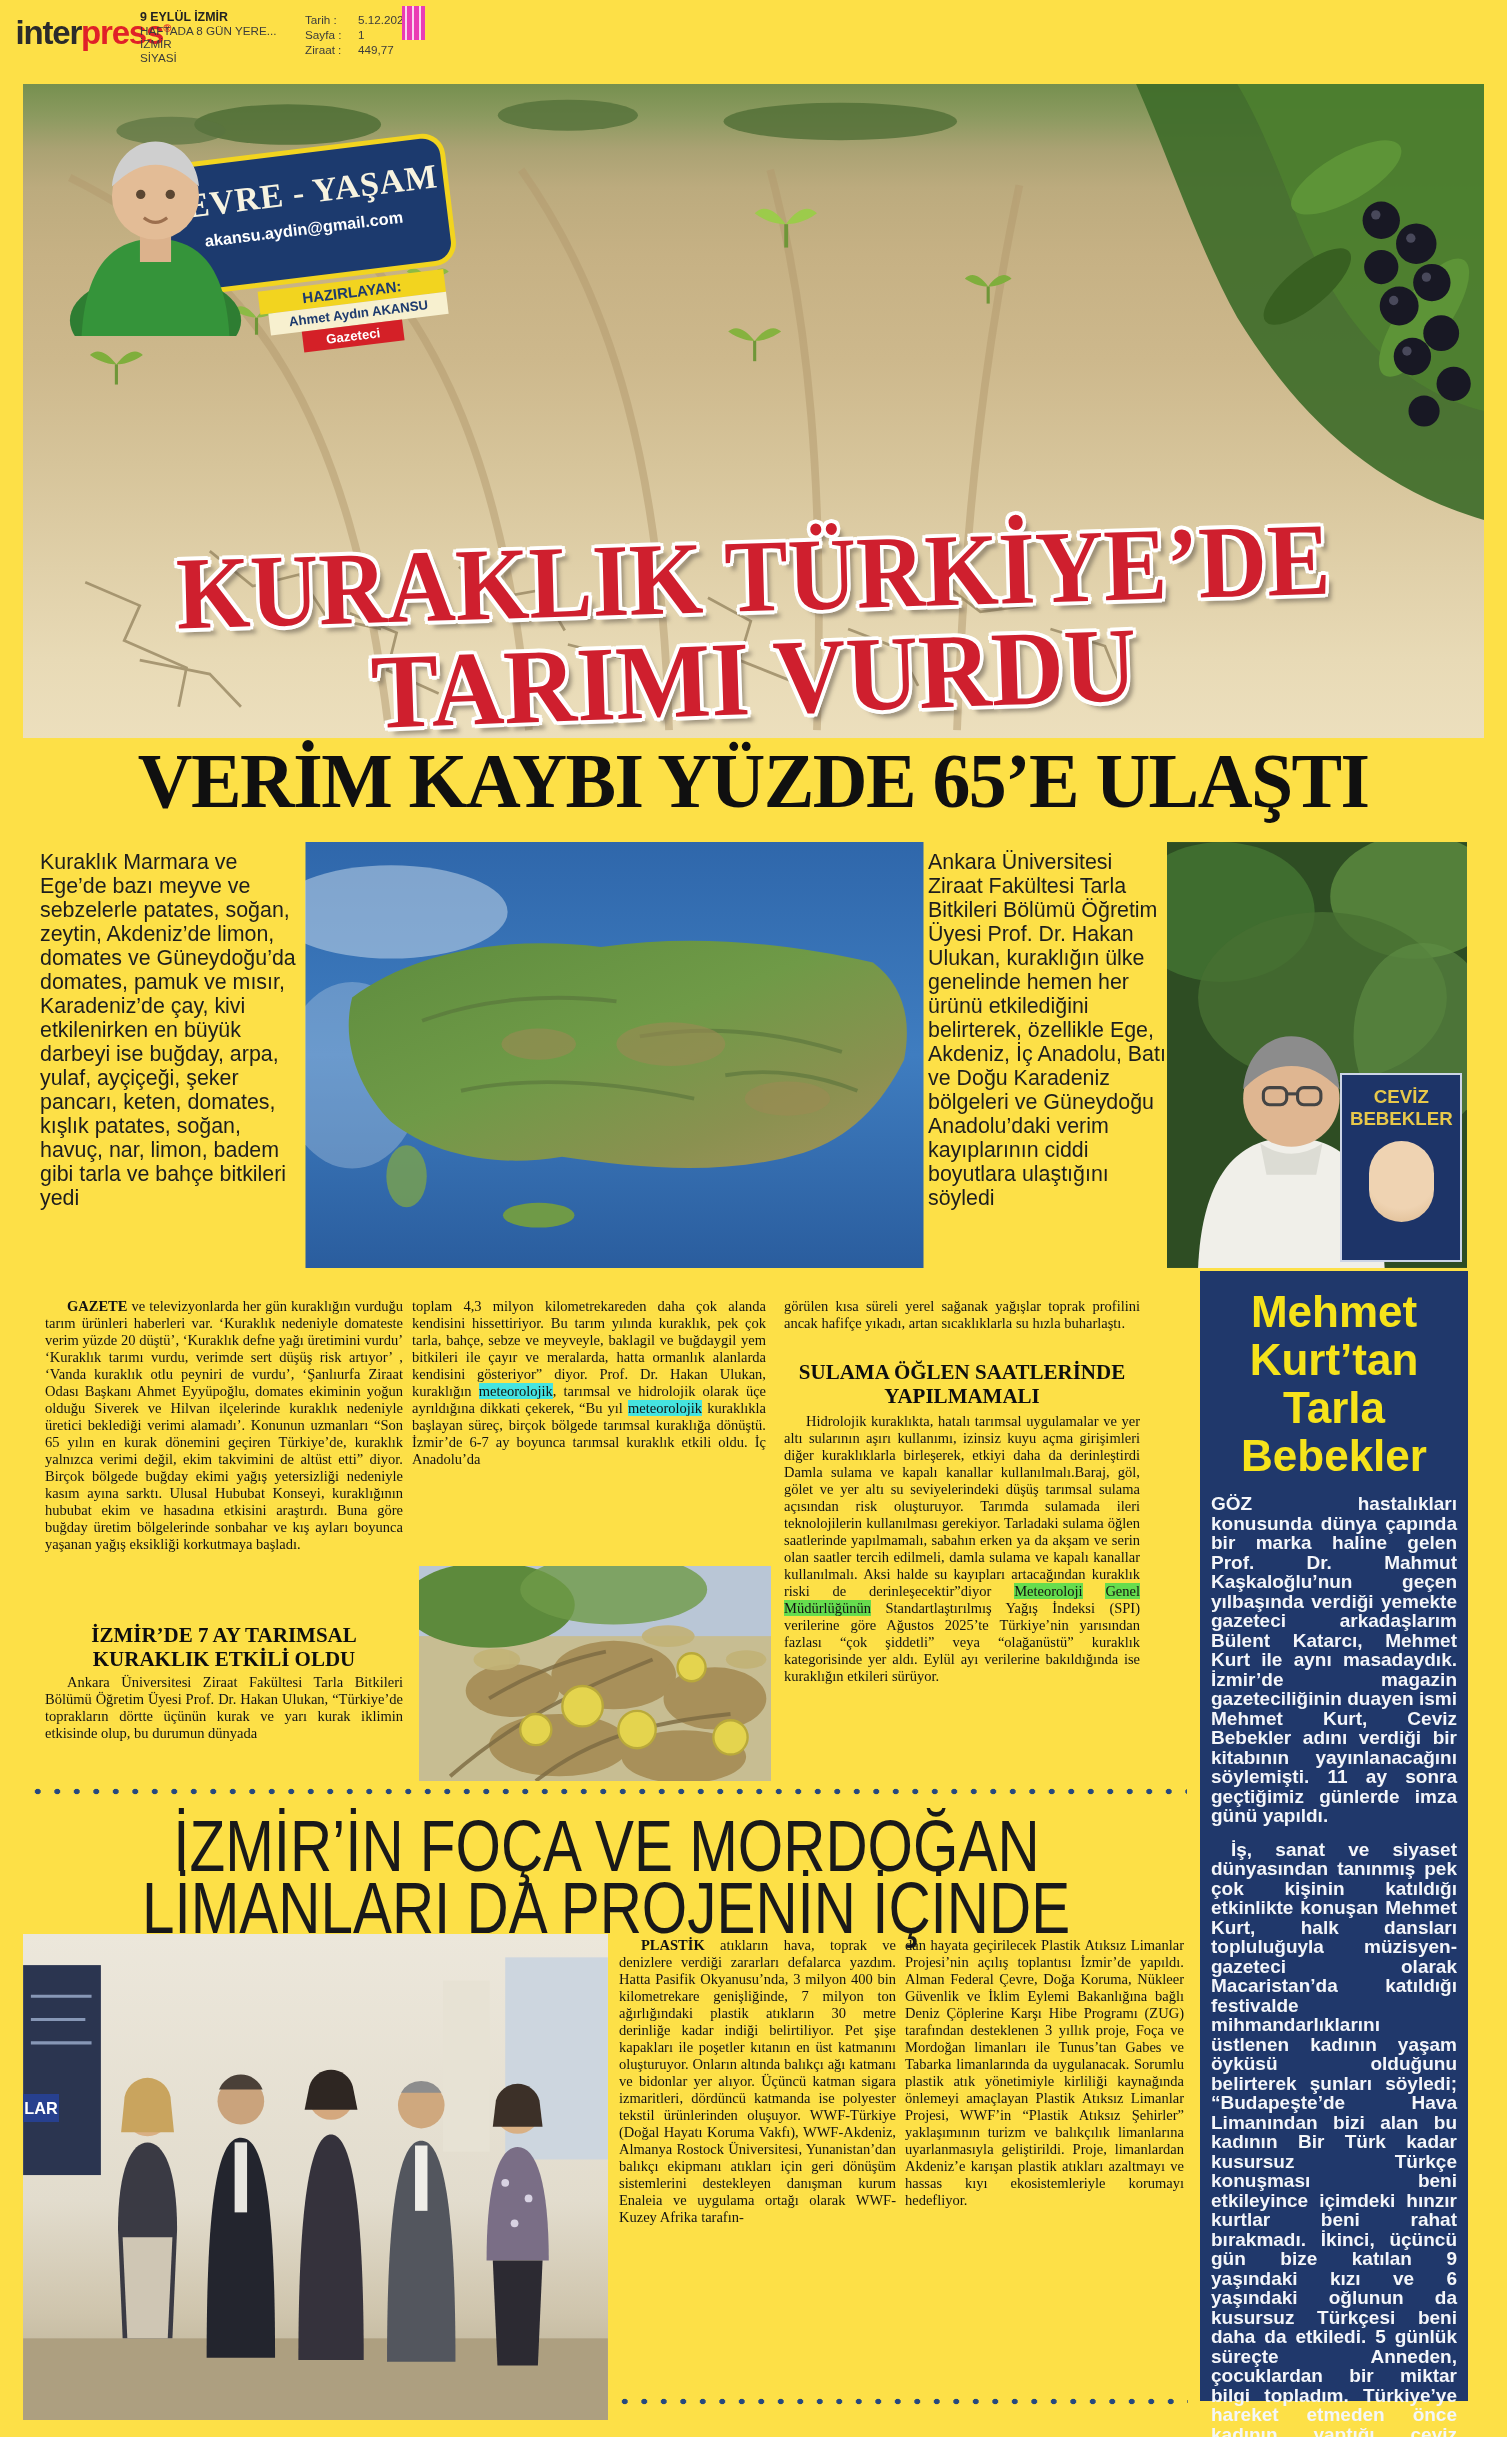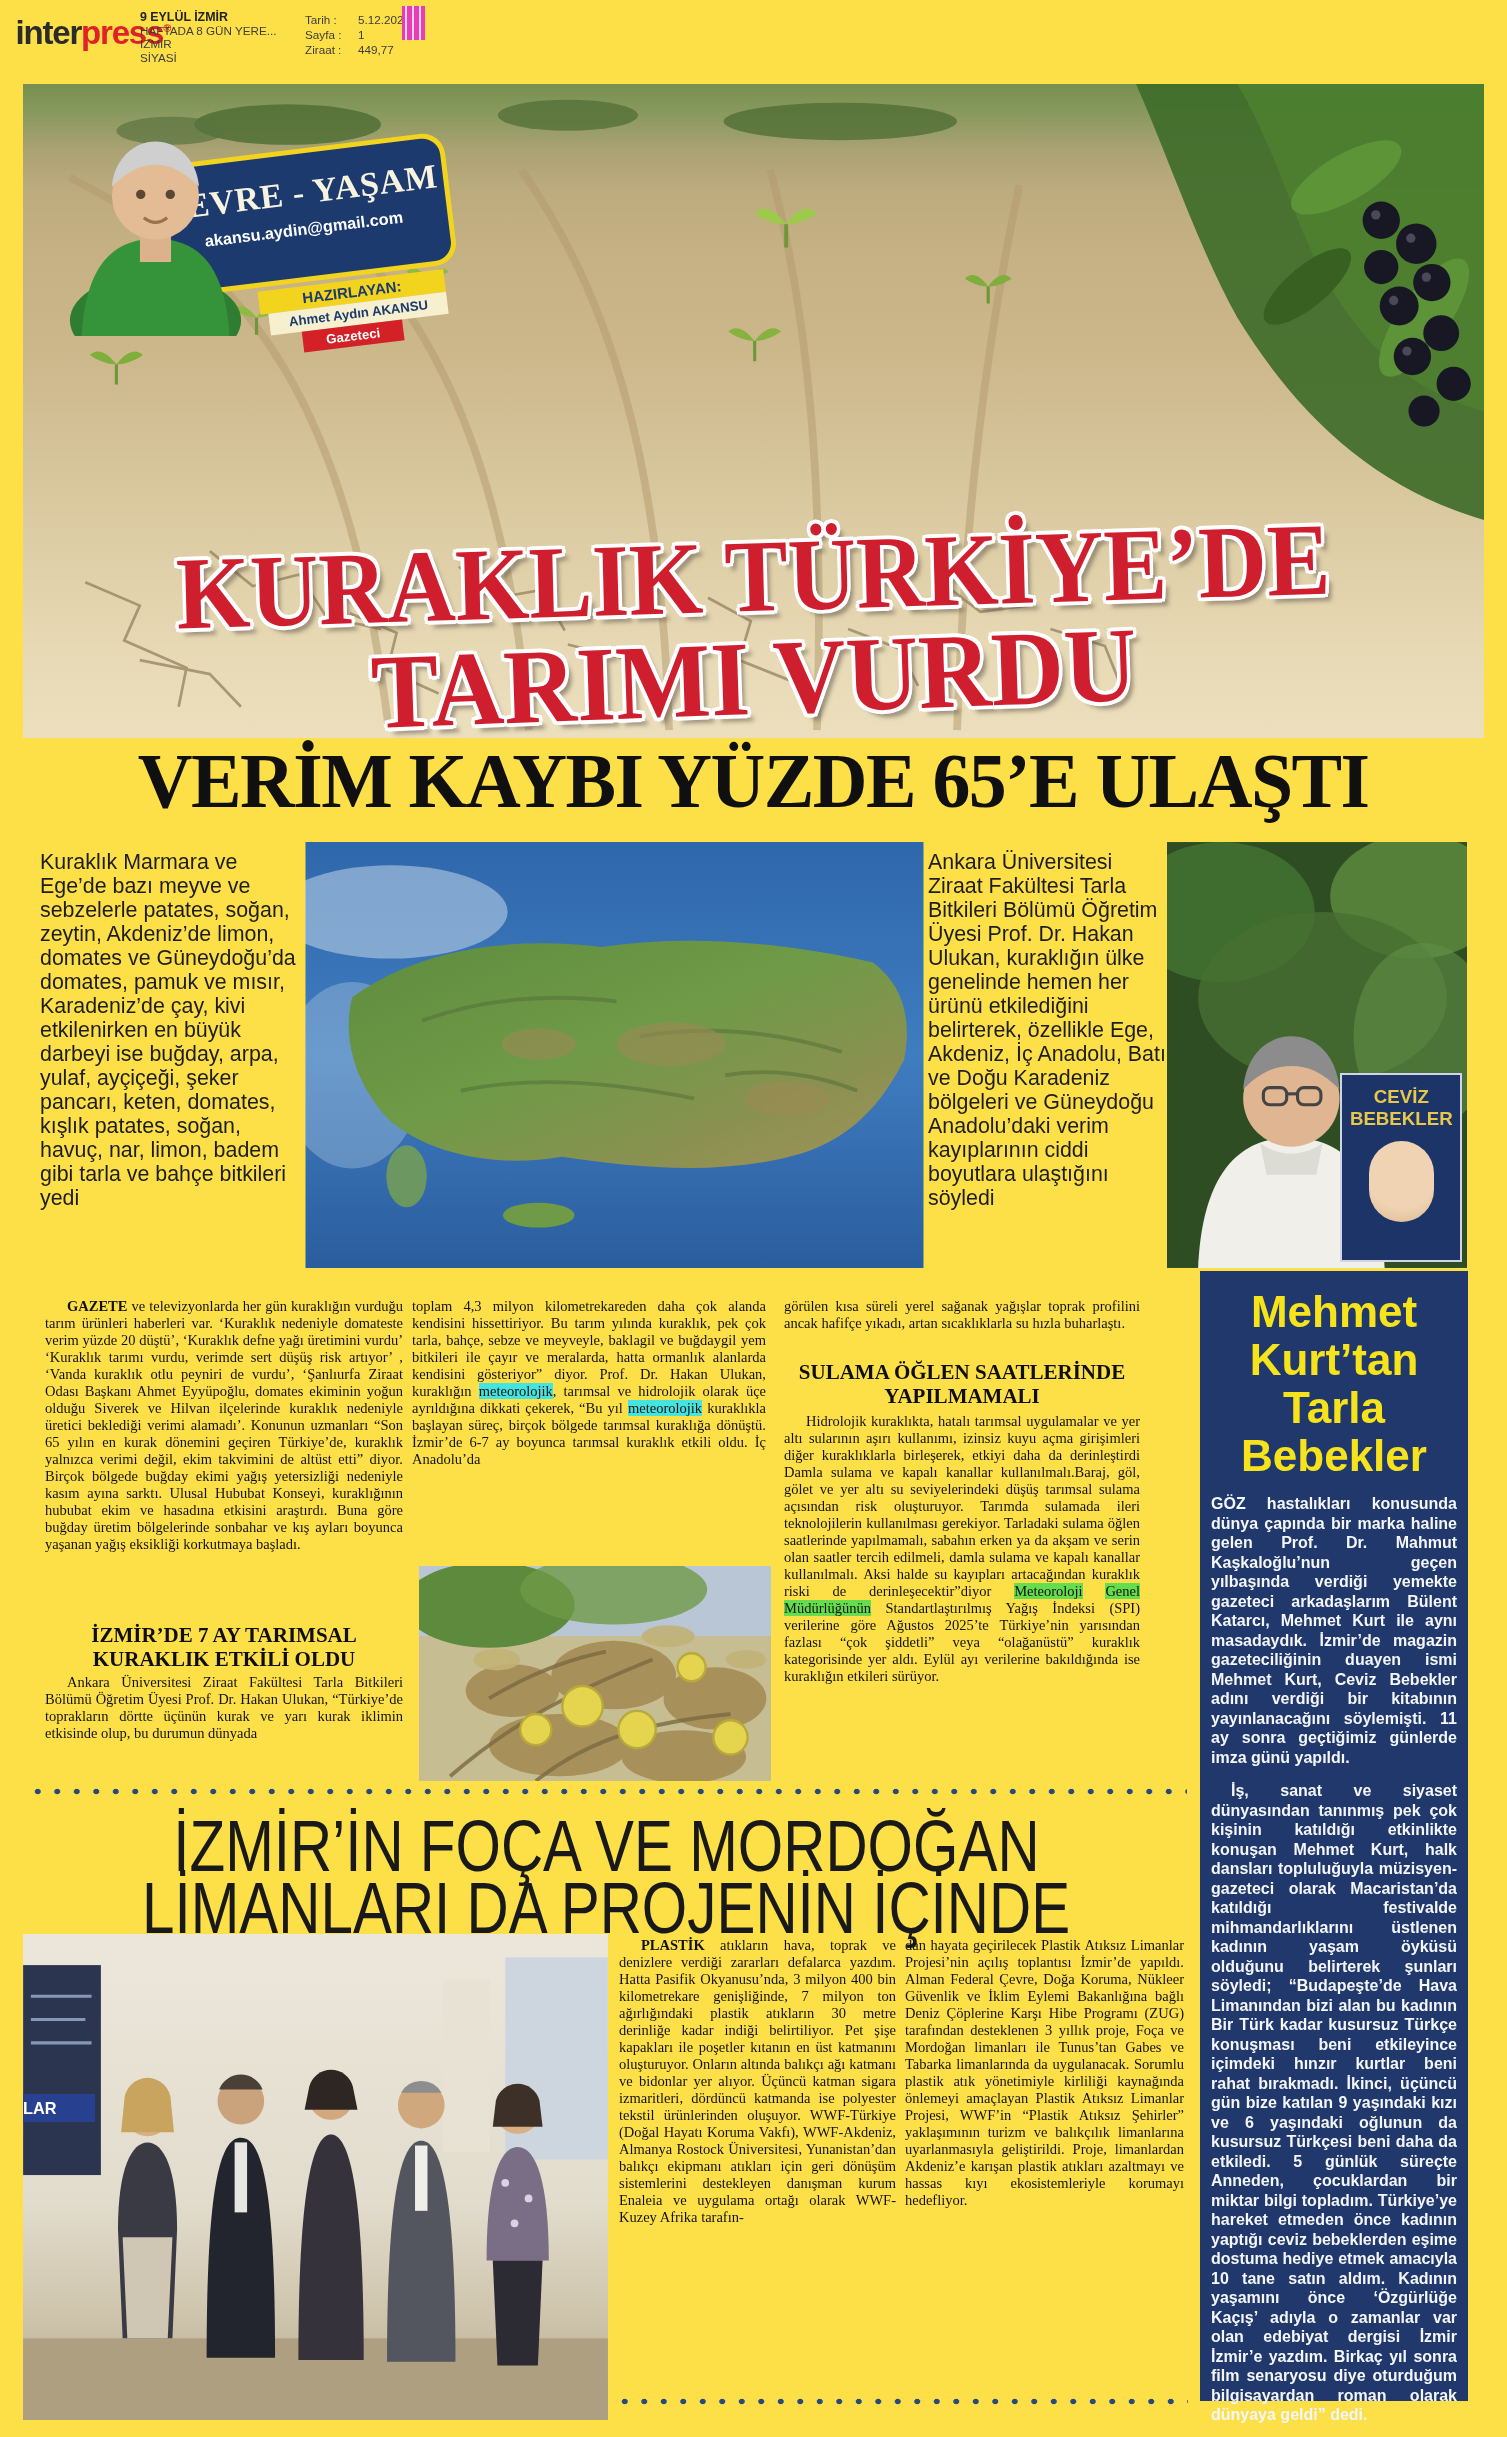--- a/index.html
+++ b/index.html
@@ -51,26 +51,26 @@
   .ind{text-indent:22px;}
   .subhead{font-family:"Liberation Serif",serif;font-weight:bold;text-align:center;font-size:21px;line-height:24px;color:#0e0e0e;}
   .hl-cyan{background:#45e4e0;}
   .hl-green{background:#66dd4e;}
   .lemon{left:419px;top:1566px;width:352px;height:215px;}
   
   .dots{height:7px;background-image:radial-gradient(circle,#26497e 2.6px,rgba(0,0,0,0) 3.1px);background-size:19.5px 7px;background-repeat:repeat-x;background-position:0 center;}
   
   .sidebar{left:1200px;top:1271px;width:268px;height:1130px;background:#20386b;color:#fff;}
   .sidebar .title{margin:17px 7.8px 4.7px;text-align:center;font-weight:bold;font-size:44px;line-height:48px;color:#f6e31b;}
-  .sidebar .body{margin:14px 11px 0;font-weight:bold;font-size:16px;line-height:19.5px;text-align:justify;color:#f4f6fa;}
+  .sidebar .body{margin:14px 11px 0;font-weight:bold;font-size:19px;line-height:19.5px;text-align:justify;color:#f4f6fa;}
   
   .bigline{left:23px;width:1167px;text-align:center;font-family:"Liberation Sans",sans-serif;font-weight:400;color:#191919;}
   .bigline .sq{display:inline-block;font-size:73px;transform:scaleX(.8);letter-spacing:0px;}
   .groupphoto{left:23px;top:1934px;width:585px;height:486px;background:linear-gradient(180deg,#ece7db 0%,#e2dccd 55%,#cfc5ad 78%,#b3a78b 100%);}
-  .signlar{position:absolute;left:0px;top:160px;width:72px;height:28px;background:#27408f;color:#fff;font-weight:bold;font-size:16.3px;line-height:28px;}
+  .signlar{position:absolute;left:0px;top:160px;width:36px;height:28px;background:#27408f;color:#fff;font-weight:bold;font-size:16.3px;line-height:28px;text-align:center;}
 </style>
 </head>
 <body>
 
 <div id="page">
 
   <div class="abs logo" style="left:15.6px;top:14px;"><span class="inter">inter</span><span class="press">press</span><sup>®</sup></div>
 
   <div class="abs meta" style="left:140px;top:11px;">
     <div class="pub">9 EYLÜL İZMİR</div>

